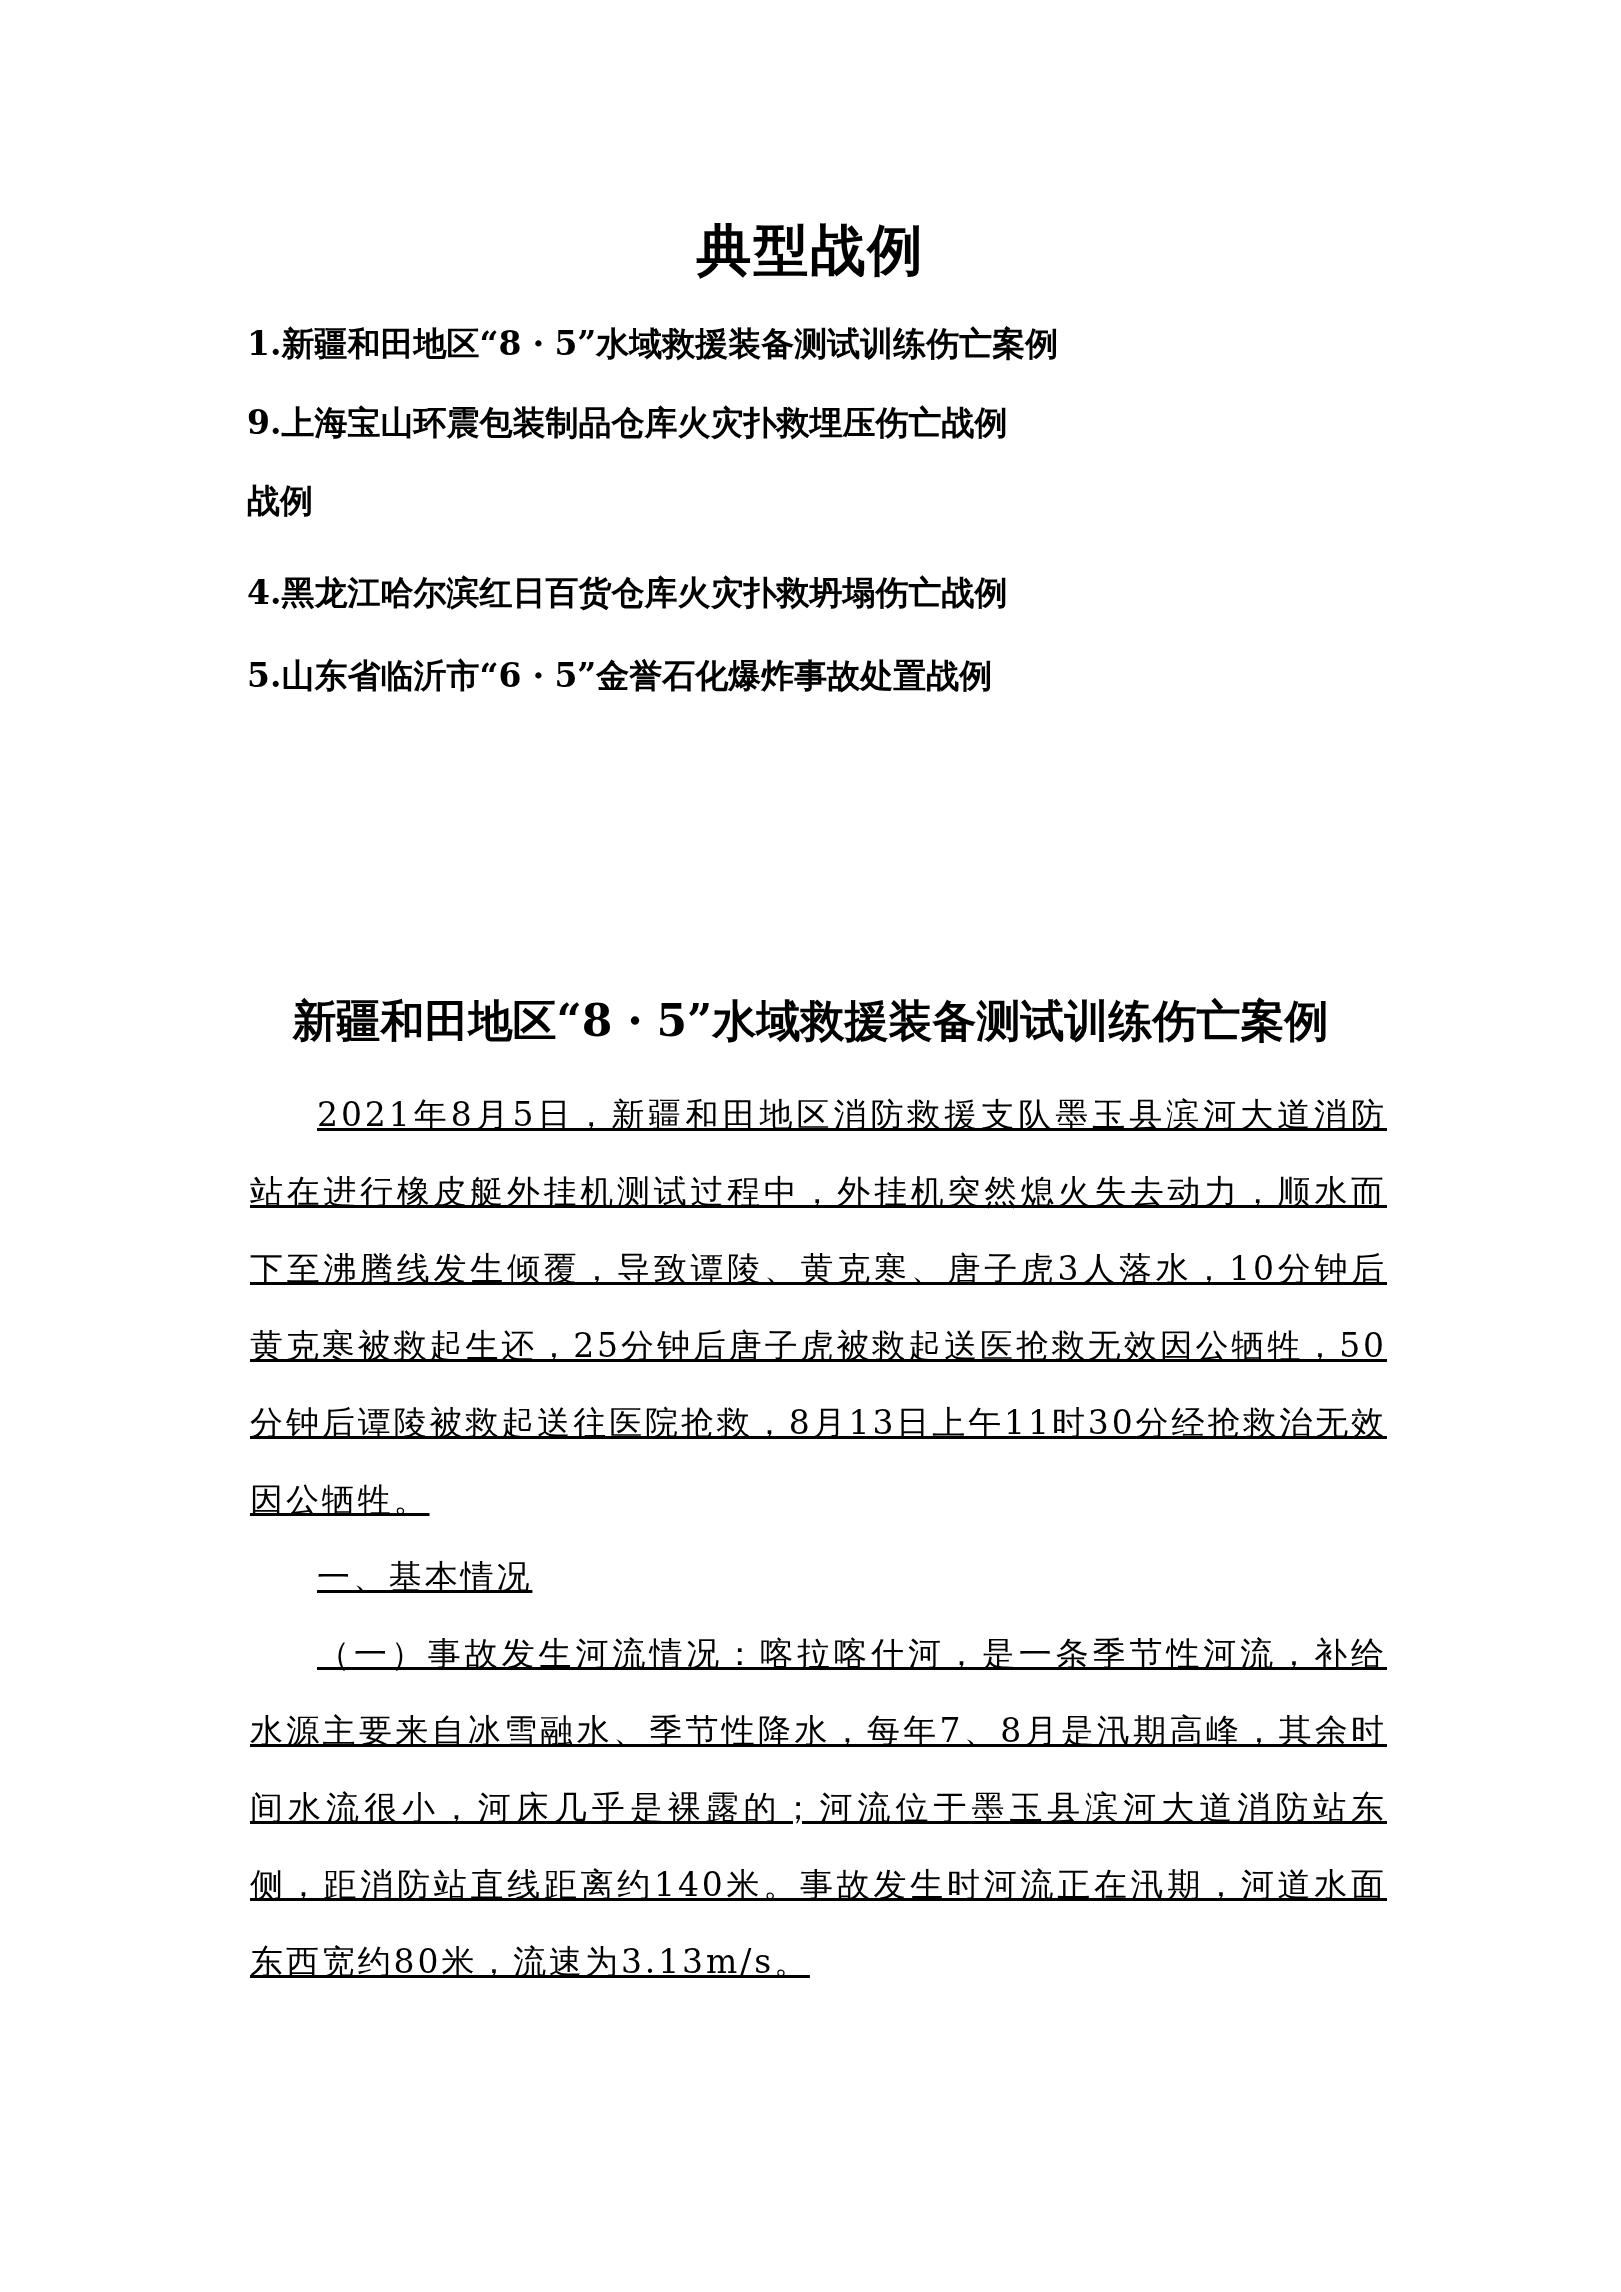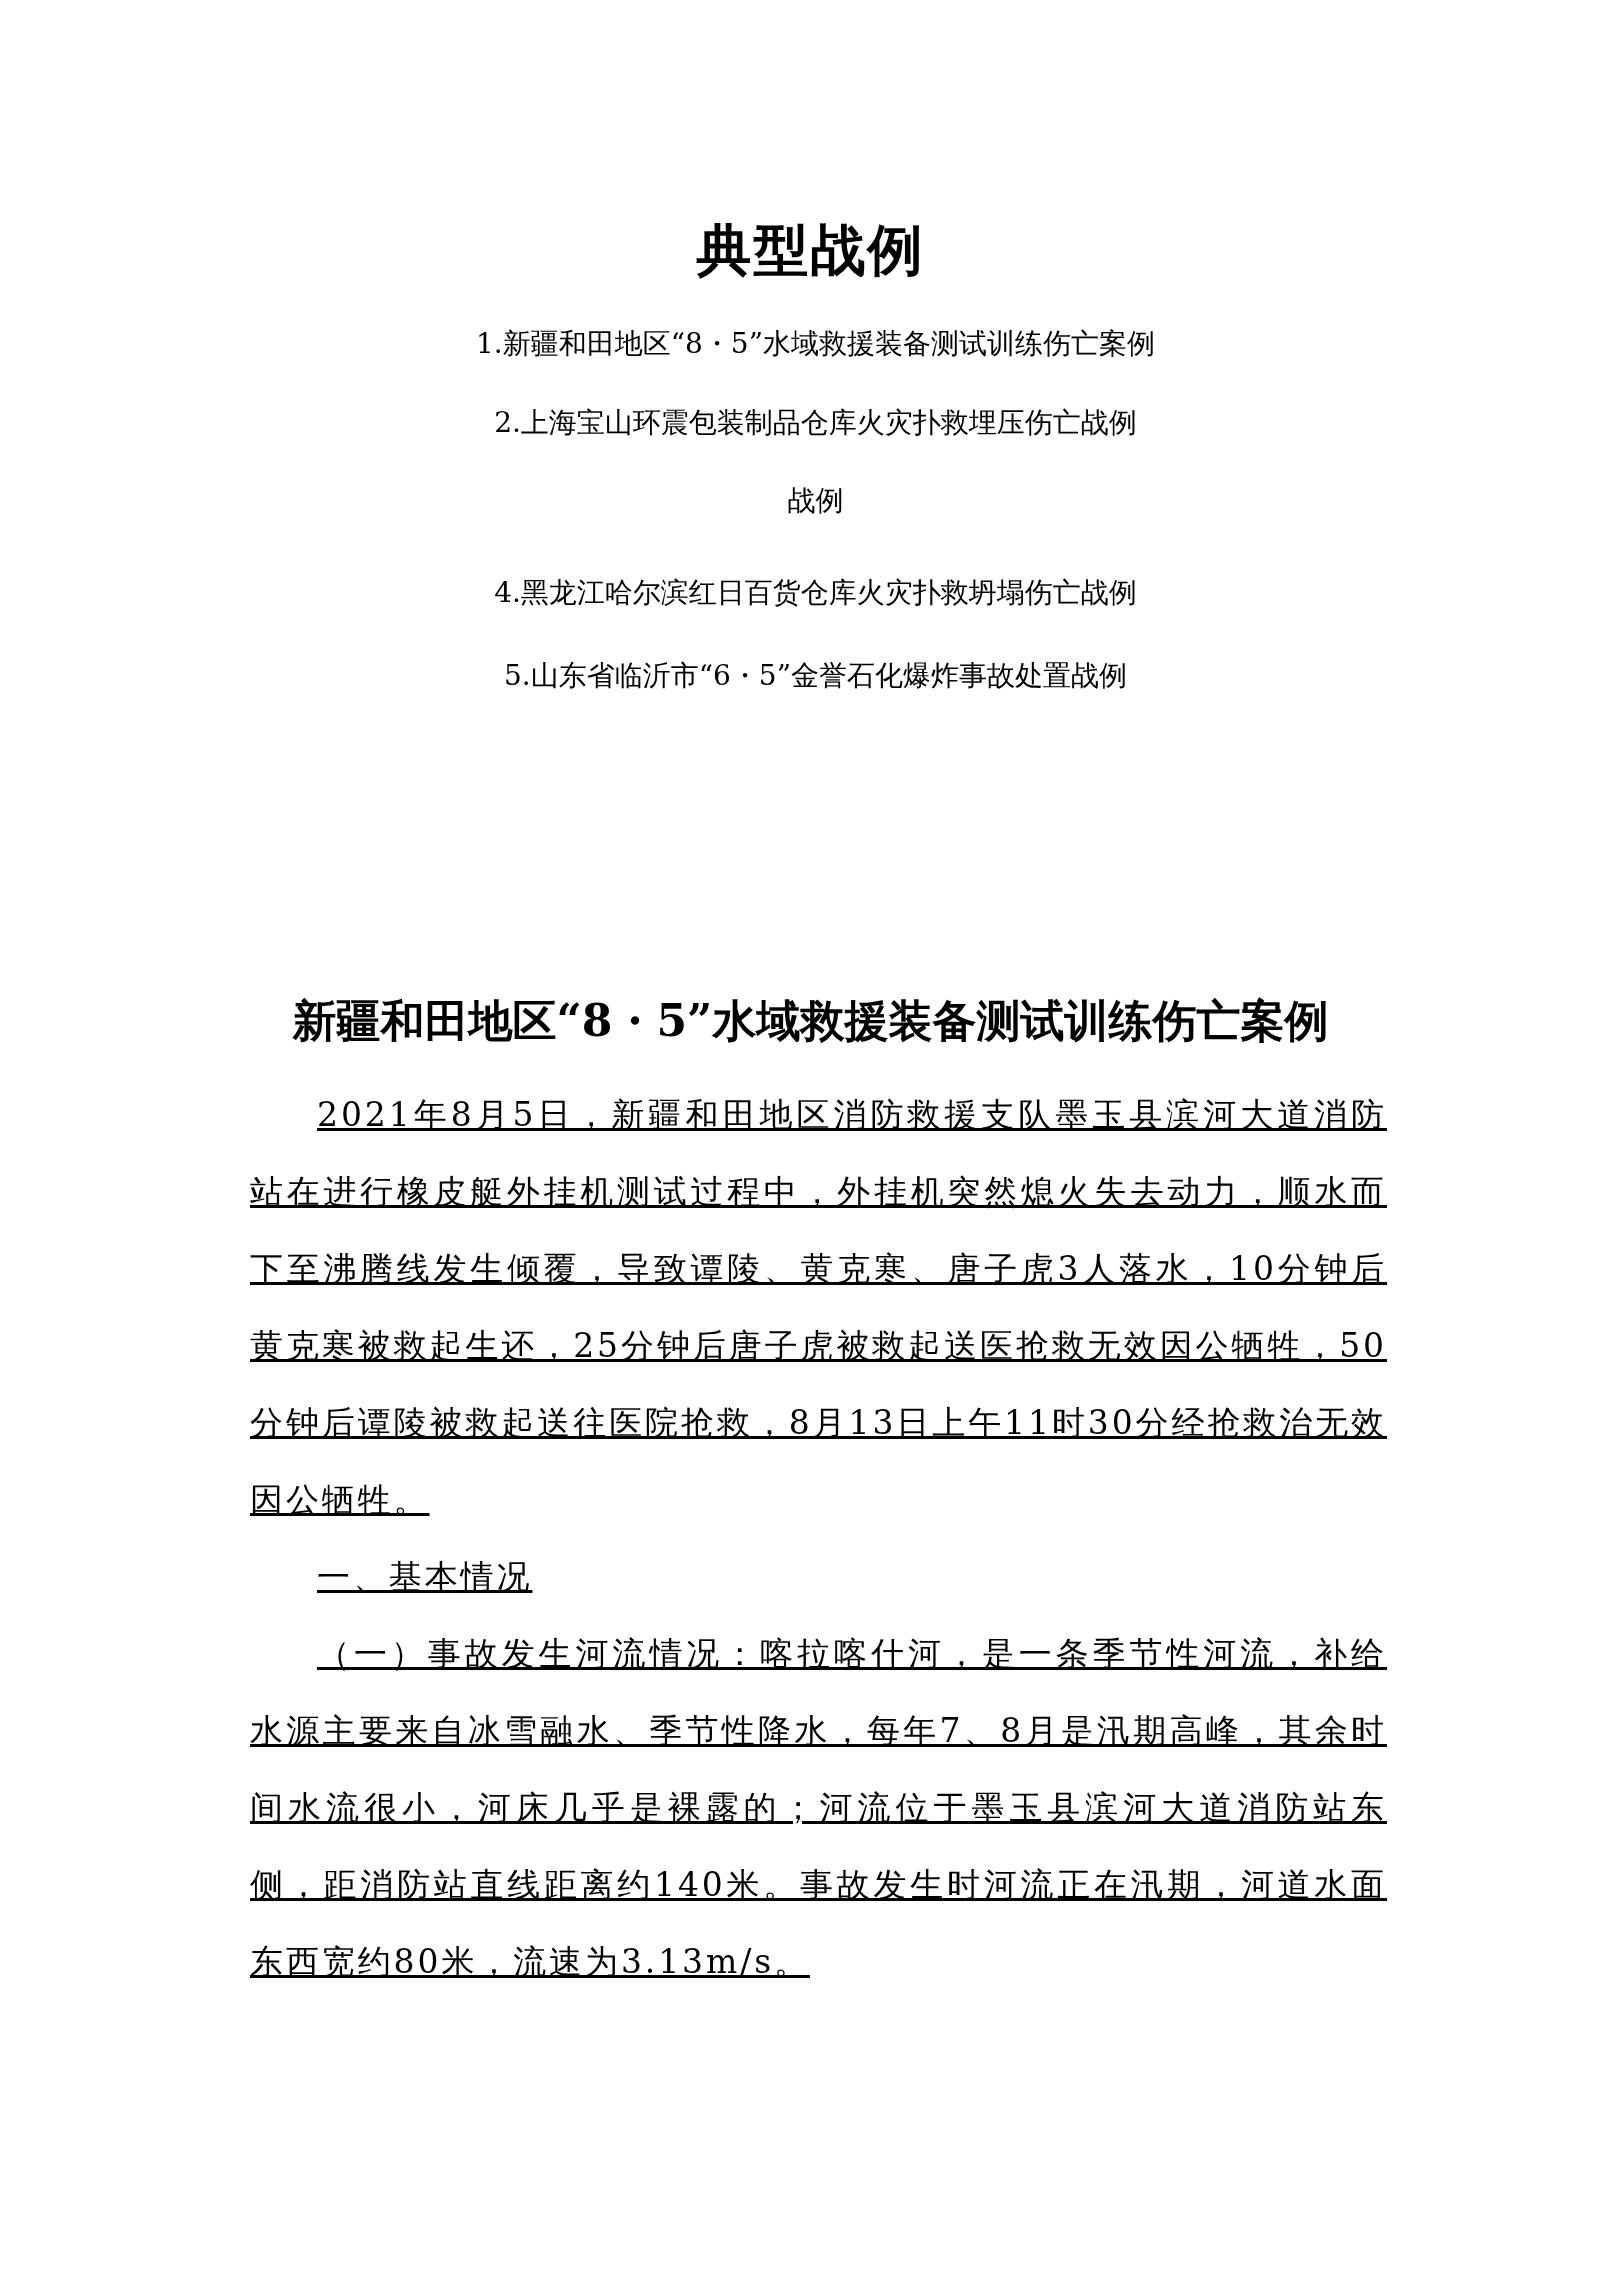--- a/index.html
+++ b/index.html
@@ -38,25 +38,24 @@
     .toc {
       position: absolute;
       left: 247px;
       width: 1137px;
       top: 314px;
       margin: 0;
       padding: 0;
       list-style: none;
     }
     .toc-item {
-      font-size: 28px;
-      font-weight: normal;
+      font-size: 33px;
+      font-weight: bold;
       line-height: 59px;
       white-space: nowrap;
-      text-align: center;
     }
     .toc-item.wrap {
       white-space: normal;
     }
     .toc-item .cont {
       display: block;
       margin-top: 17.6px;
     }
     .section-title {
       position: absolute;
@@ -92,21 +91,21 @@
 
 <div class="page">
 
   <div class="doc-title">典型战例</div>
 
   <ul class="toc">
     <li class="toc-item" style="margin-bottom:19.6px;">
       <span>1.新疆和田地区“8・5”水域救援装备测试训练伤亡案例</span>
     </li>
     <li class="toc-item" style="margin-bottom:19.6px;">
-      <span>2.上海宝山环震包装制品仓库火灾扑救埋压伤亡战例</span>
+      <span>9.上海宝山环震包装制品仓库火灾扑救埋压伤亡战例</span>
     </li>
     <li class="toc-item wrap" style="margin-bottom:33px;">
       <span class="cont">战例</span>
     </li>
     <li class="toc-item" style="margin-bottom:23.5px;">
       <span>4.黑龙江哈尔滨红日百货仓库火灾扑救坍塌伤亡战例</span>
     </li>
     <li class="toc-item">
       <span>5.山东省临沂市“6・5”金誉石化爆炸事故处置战例</span>
     </li>

